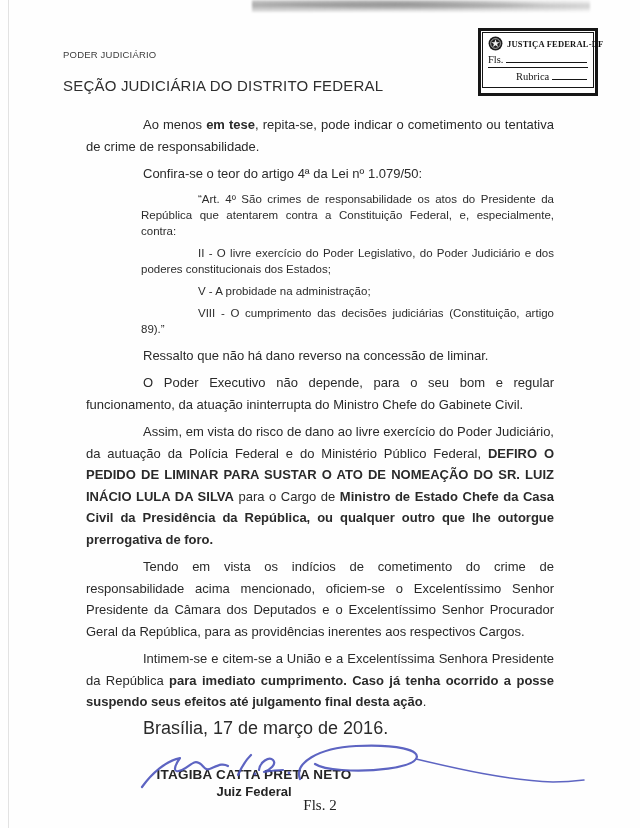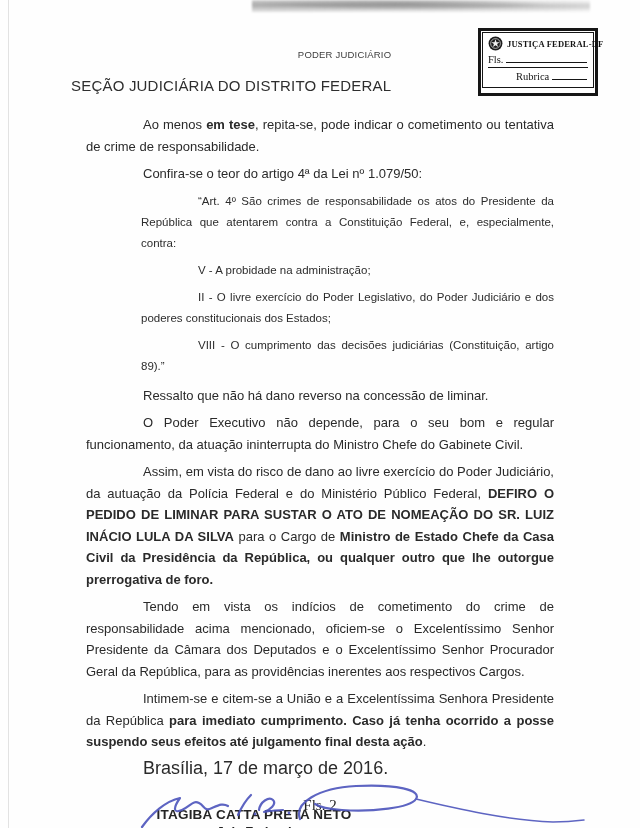--- a/index.html
+++ b/index.html
@@ -17,42 +17,42 @@
   .scan-smudge{
     position:absolute;left:252px;top:0;width:338px;height:12px;
     background:
       radial-gradient(ellipse at 15% 40%, rgba(90,90,90,.45), rgba(0,0,0,0) 60%),
       radial-gradient(ellipse at 45% 30%, rgba(110,110,110,.4), rgba(0,0,0,0) 55%),
       radial-gradient(ellipse at 75% 50%, rgba(100,100,100,.35), rgba(0,0,0,0) 60%),
       linear-gradient(90deg, rgba(140,140,140,.28), rgba(150,150,150,.22) 60%, rgba(170,170,170,.12));
     filter:blur(1px);
   }
   
-  .header{position:absolute;left:71px;top:50px;line-height:1.1;text-align:right;}
+  .header{position:absolute;left:63px;top:50px;line-height:1.1;}
   .org-small{font-size:9.5px;color:#3c3c3c;letter-spacing:.2px;}
   .org-main{font-size:15px;font-weight:normal;color:#2e2e2e;letter-spacing:.2px;margin-top:18px;}
   
   .stamp{position:absolute;left:478px;top:28px;width:120px;height:68px;border:3px solid #161616;background:#fff;box-sizing:border-box;}
   .stamp-inner{border:1px solid #161616;margin:1px;height:56px;box-sizing:border-box;padding:3px 5px 17px;display:flex;flex-direction:column;font-family:"Liberation Serif", serif;color:#141414;}
   .stamp-title-row{display:flex;align-items:center;gap:4px;flex:1;}
   .stamp-title{font-size:8.5px;font-weight:bold;letter-spacing:.2px;white-space:nowrap;}
   .stamp-row{display:flex;align-items:flex-end;font-size:10.5px;height:17px;}
   .stamp-row.fls{border-bottom:1px solid #161616;padding-bottom:2px;}
   .stamp-row.rub{padding-bottom:3px;margin-left:28px;}
   .write-line{flex:1;border-bottom:1px solid #161616;margin:0 1px 2px 3px;height:11px;}
   .emblem{width:15px;height:15px;flex:0 0 auto;}
   
   .content{position:absolute;left:80px;top:108px;width:480px;}
   .content p{margin:6px;}
   p.body{
     font-size:13px;line-height:21.5px;text-align:justify;
     text-indent:57px;margin-bottom:5px;color:#2a2a2a;
   }
   p.quote{
-    font-size:11.5px;line-height:21px;text-align:justify;
+    font-size:11.5px;line-height:16px;text-align:justify;
     margin-left:61px;text-indent:57px;margin-bottom:4px;color:#2c2c2c;
   }
   p.quote + p.body{margin-top:8px;}
   .b{font-weight:bold;}
   p.dateline{font-size:18px;line-height:21.5px;text-indent:57px;margin-top:2px;color:#2a2a2a;}
   
   .sig-block{position:relative;height:72px;margin-top:0;}
   .sig-svg{position:absolute;left:48px;top:-8px;z-index:2;}
   .sig-name{width:348px;text-align:center;font-weight:bold;font-size:13.5px;letter-spacing:.2px;padding-top:22px;color:#242424;}
   .sig-title{width:348px;text-align:center;font-weight:bold;font-size:13px;color:#242424;margin-top:2px;}
@@ -92,22 +92,22 @@
         <span class="write-line"></span>
       </div>
     </div>
   </div>
 
   <div class="content">
     <div>
         <p class="body"><span>Ao menos </span><span class="b">em tese</span><span>, repita-se, pode indicar o cometimento ou tentativa de crime de responsabilidade.</span></p>
         <p class="body"><span>Confira-se o teor do artigo 4ª da Lei nº 1.079/50:</span></p>
         <p class="quote"><span>“Art. 4º São crimes de responsabilidade os atos do Presidente da República que atentarem contra a Constituição Federal, e, especialmente, contra:</span></p>
+        <p class="quote"><span>II - O livre exercício do Poder Legislativo, do Poder Judiciário e dos poderes constitucionais dos Estados;</span></p>
         <p class="quote"><span>V - A probidade na administração;</span></p>
-        <p class="quote"><span>II - O livre exercício do Poder Legislativo, do Poder Judiciário e dos poderes constitucionais dos Estados;</span></p>
         <p class="quote"><span>VIII - O cumprimento das decisões judiciárias (Constituição, artigo 89).”</span></p>
         <p class="body"><span>Ressalto que não há dano reverso na concessão de liminar.</span></p>
         <p class="body"><span>O Poder Executivo não depende, para o seu bom e regular funcionamento, da atuação ininterrupta do Ministro Chefe do Gabinete Civil.</span></p>
         <p class="body"><span>Assim, em vista do risco de dano ao livre exercício do Poder Judiciário, da autuação da Polícia Federal e do Ministério Público Federal, </span><span class="b">DEFIRO O PEDIDO DE LIMINAR PARA SUSTAR O ATO DE NOMEAÇÃO DO SR. LUIZ INÁCIO LULA DA SILVA</span><span> para o Cargo de </span><span class="b">Ministro de Estado Chefe da Casa Civil da Presidência da República, ou qualquer outro que lhe outorgue prerrogativa de foro.</span></p>
         <p class="body"><span>Tendo em vista os indícios de cometimento do crime de responsabilidade acima mencionado, oficiem-se o Excelentíssimo Senhor Presidente da Câmara dos Deputados e o Excelentíssimo Senhor Procurador Geral da República, para as providências inerentes aos respectivos Cargos.</span></p>
         <p class="body"><span>Intimem-se e citem-se a União e a Excelentíssima Senhora Presidente da República </span><span class="b">para imediato cumprimento. Caso já tenha ocorrido a posse suspendo seus efeitos até julgamento final desta ação</span><span>.</span></p>
       </div>
 
     <p class="dateline">Brasília, 17 de março de 2016.</p>
 

